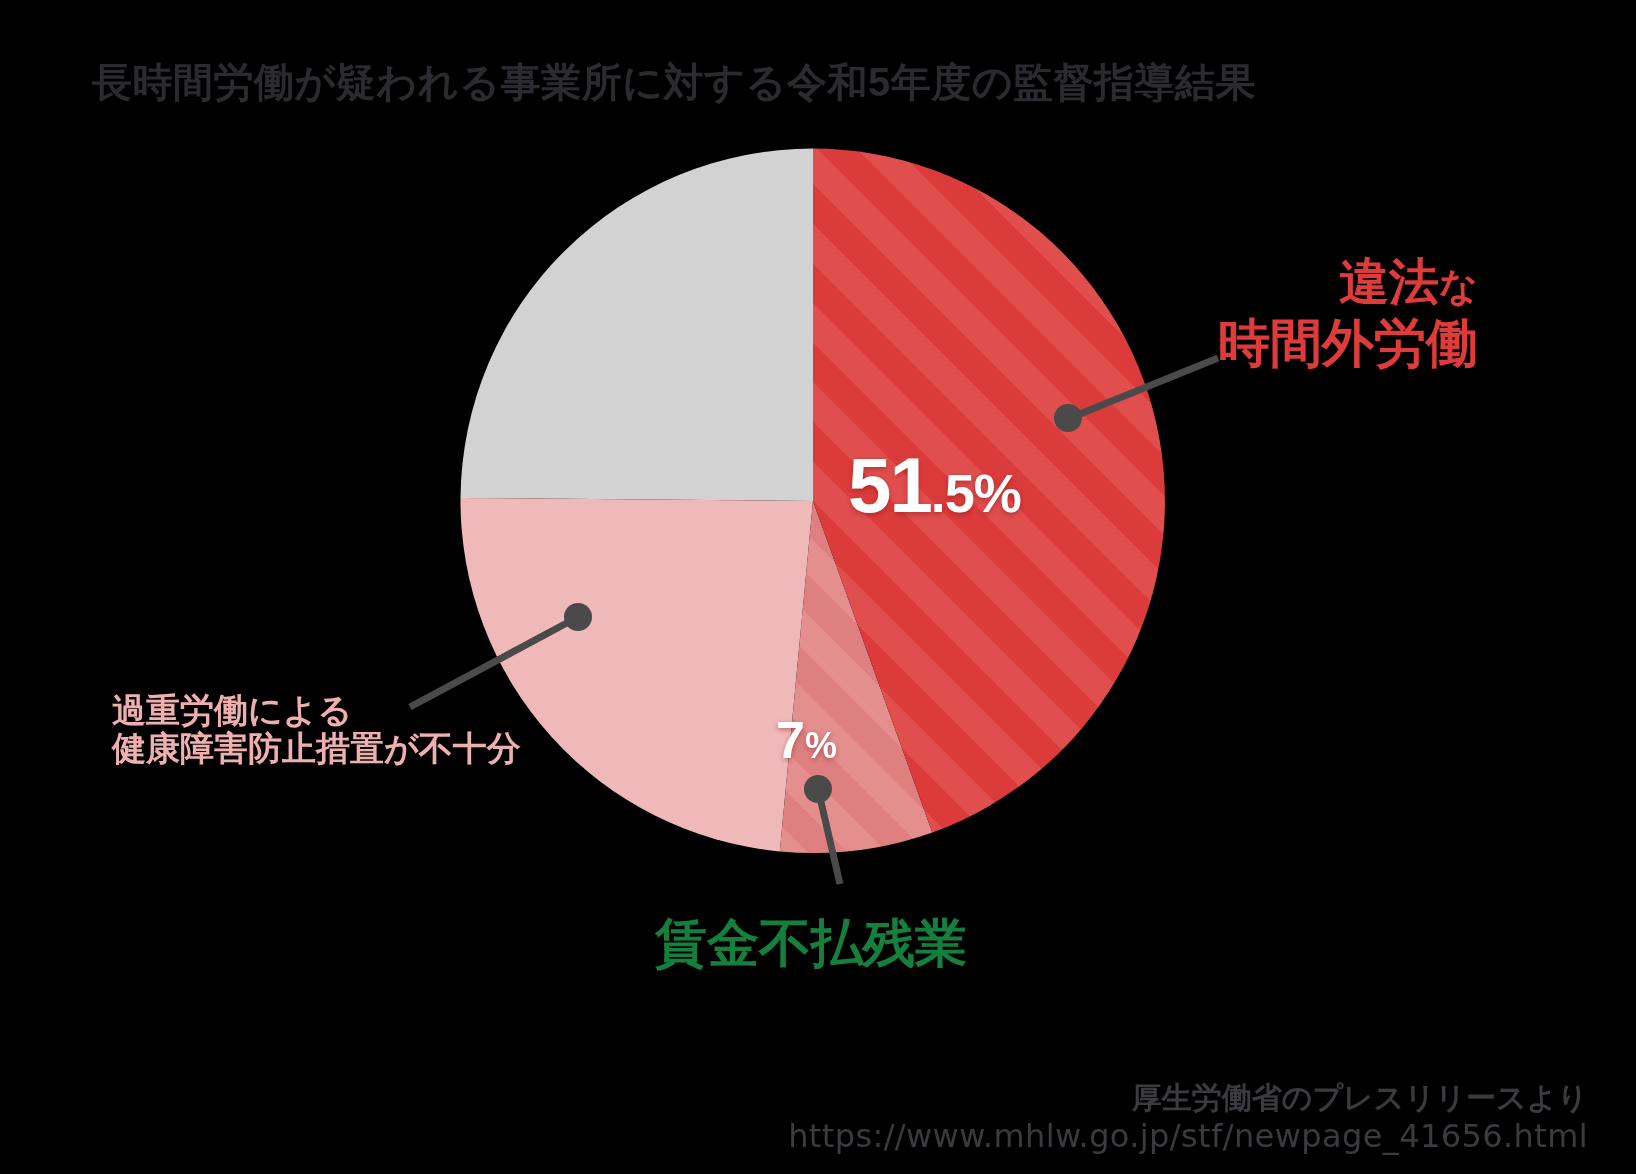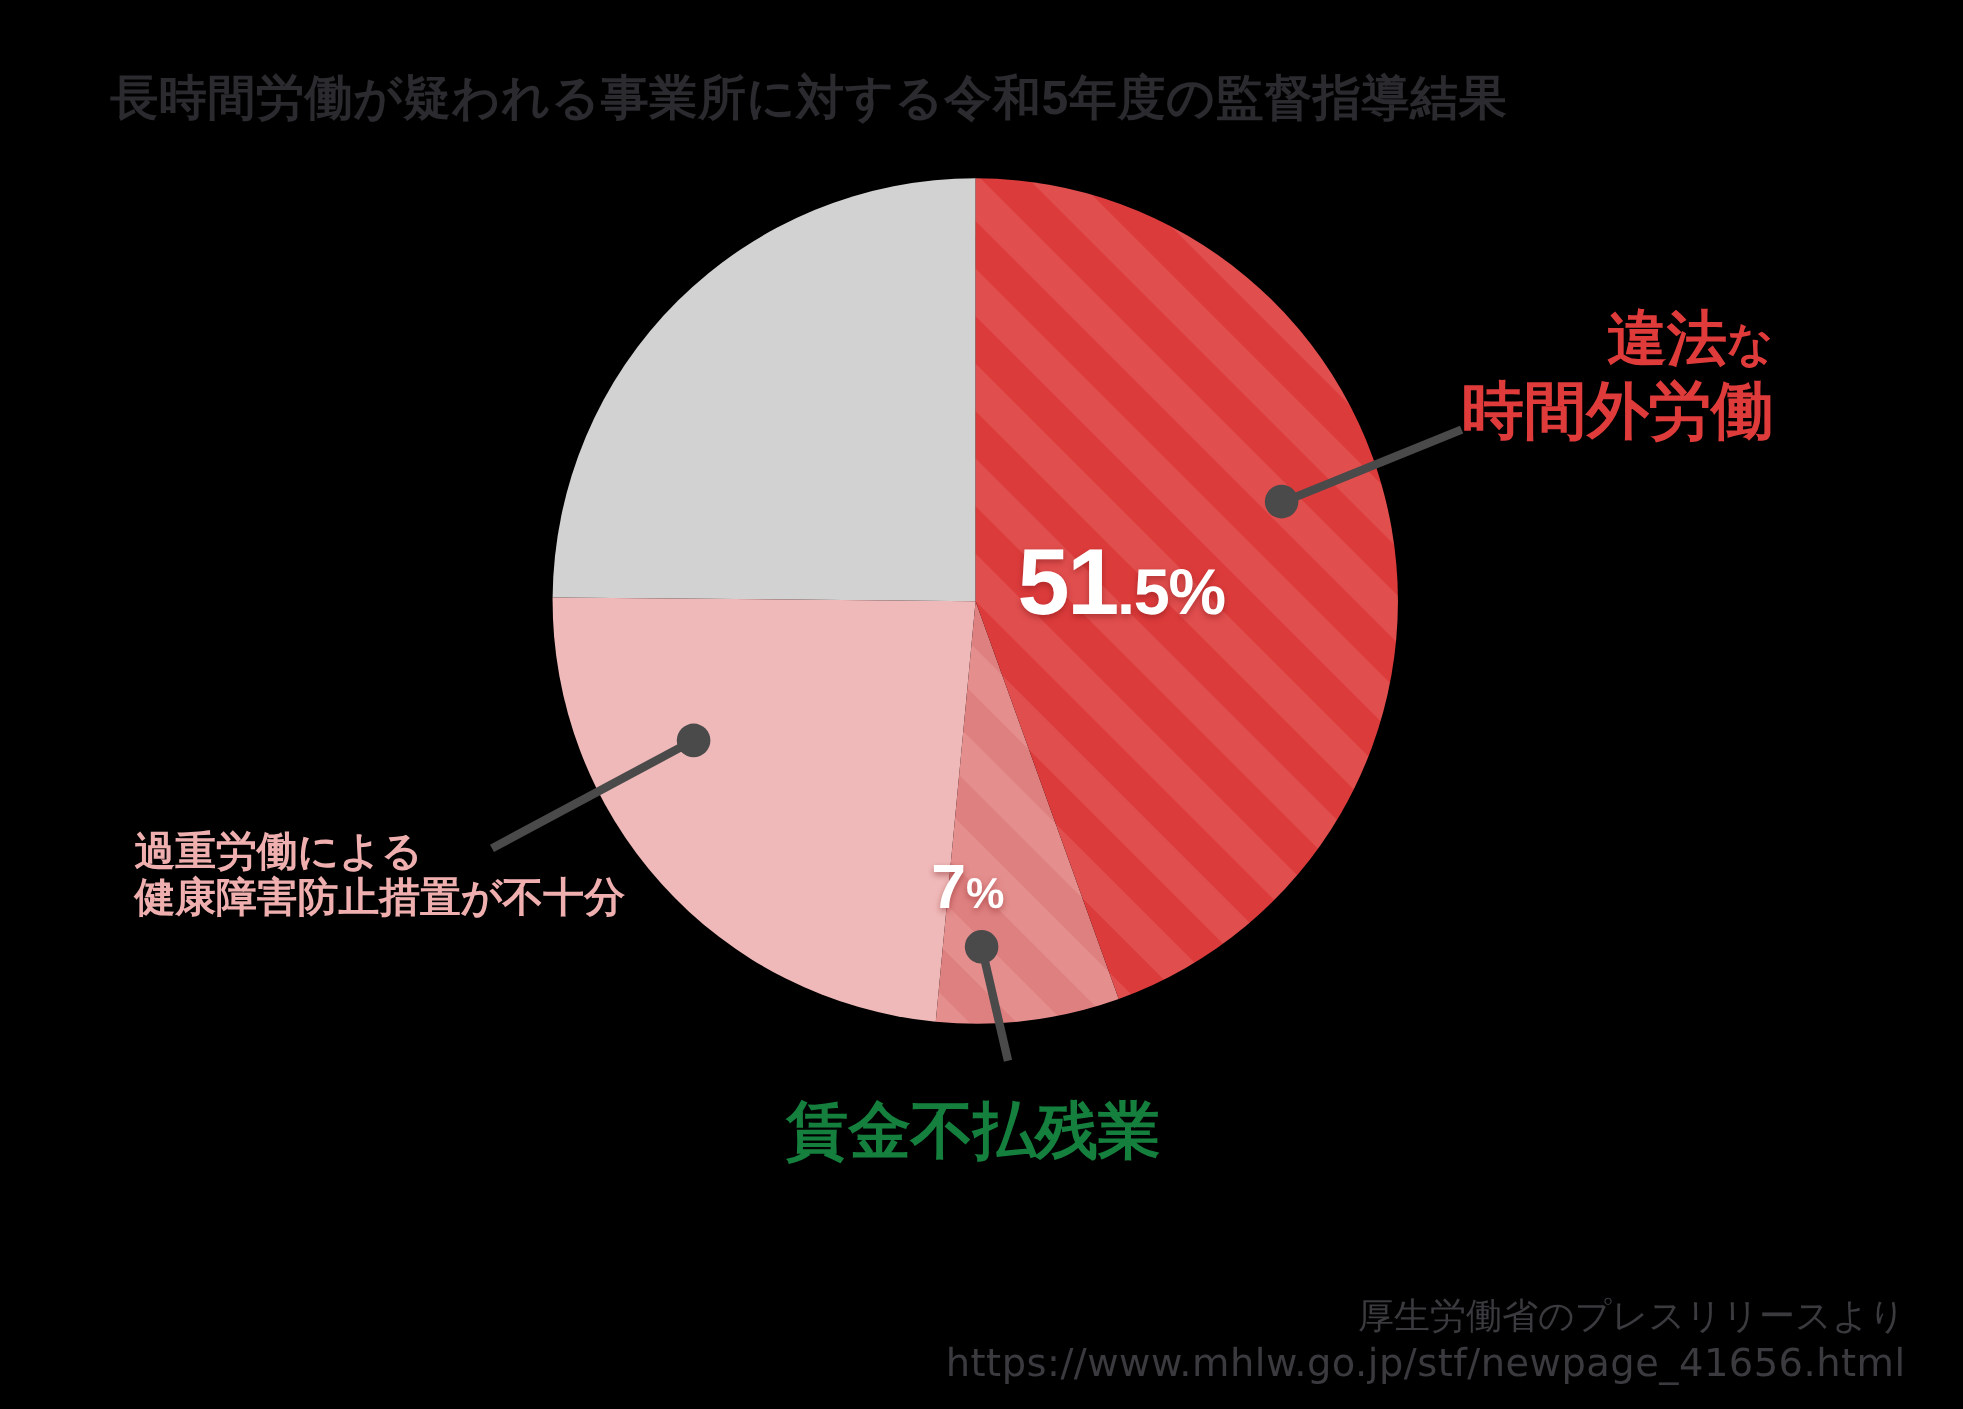--- a/index.html
+++ b/index.html
@@ -112,21 +112,21 @@
   
   .footer {
     position: absolute;
     right: 48px;
     bottom: 18px;
     text-align: right;
     color: #3a3a3f;
     font-family: "DejaVu Sans", "Liberation Sans", sans-serif;
     line-height: 1.22;
   }
-  .footer .credit { font-size: 30px; display:block; }
+  .footer .credit { font-size: 30px; display:block;font-weight:bold; }
   .footer .url { font-size: 32px; display:block; letter-spacing: 0.4px; }
 </style>
 </head>
 <body>
 
 <div class="stage">
 
   <div class="chart-title">長時間労働が疑われる事業所に対する令和5年度の監督指導結果</div>
 
   <div class="pie-wrap">

